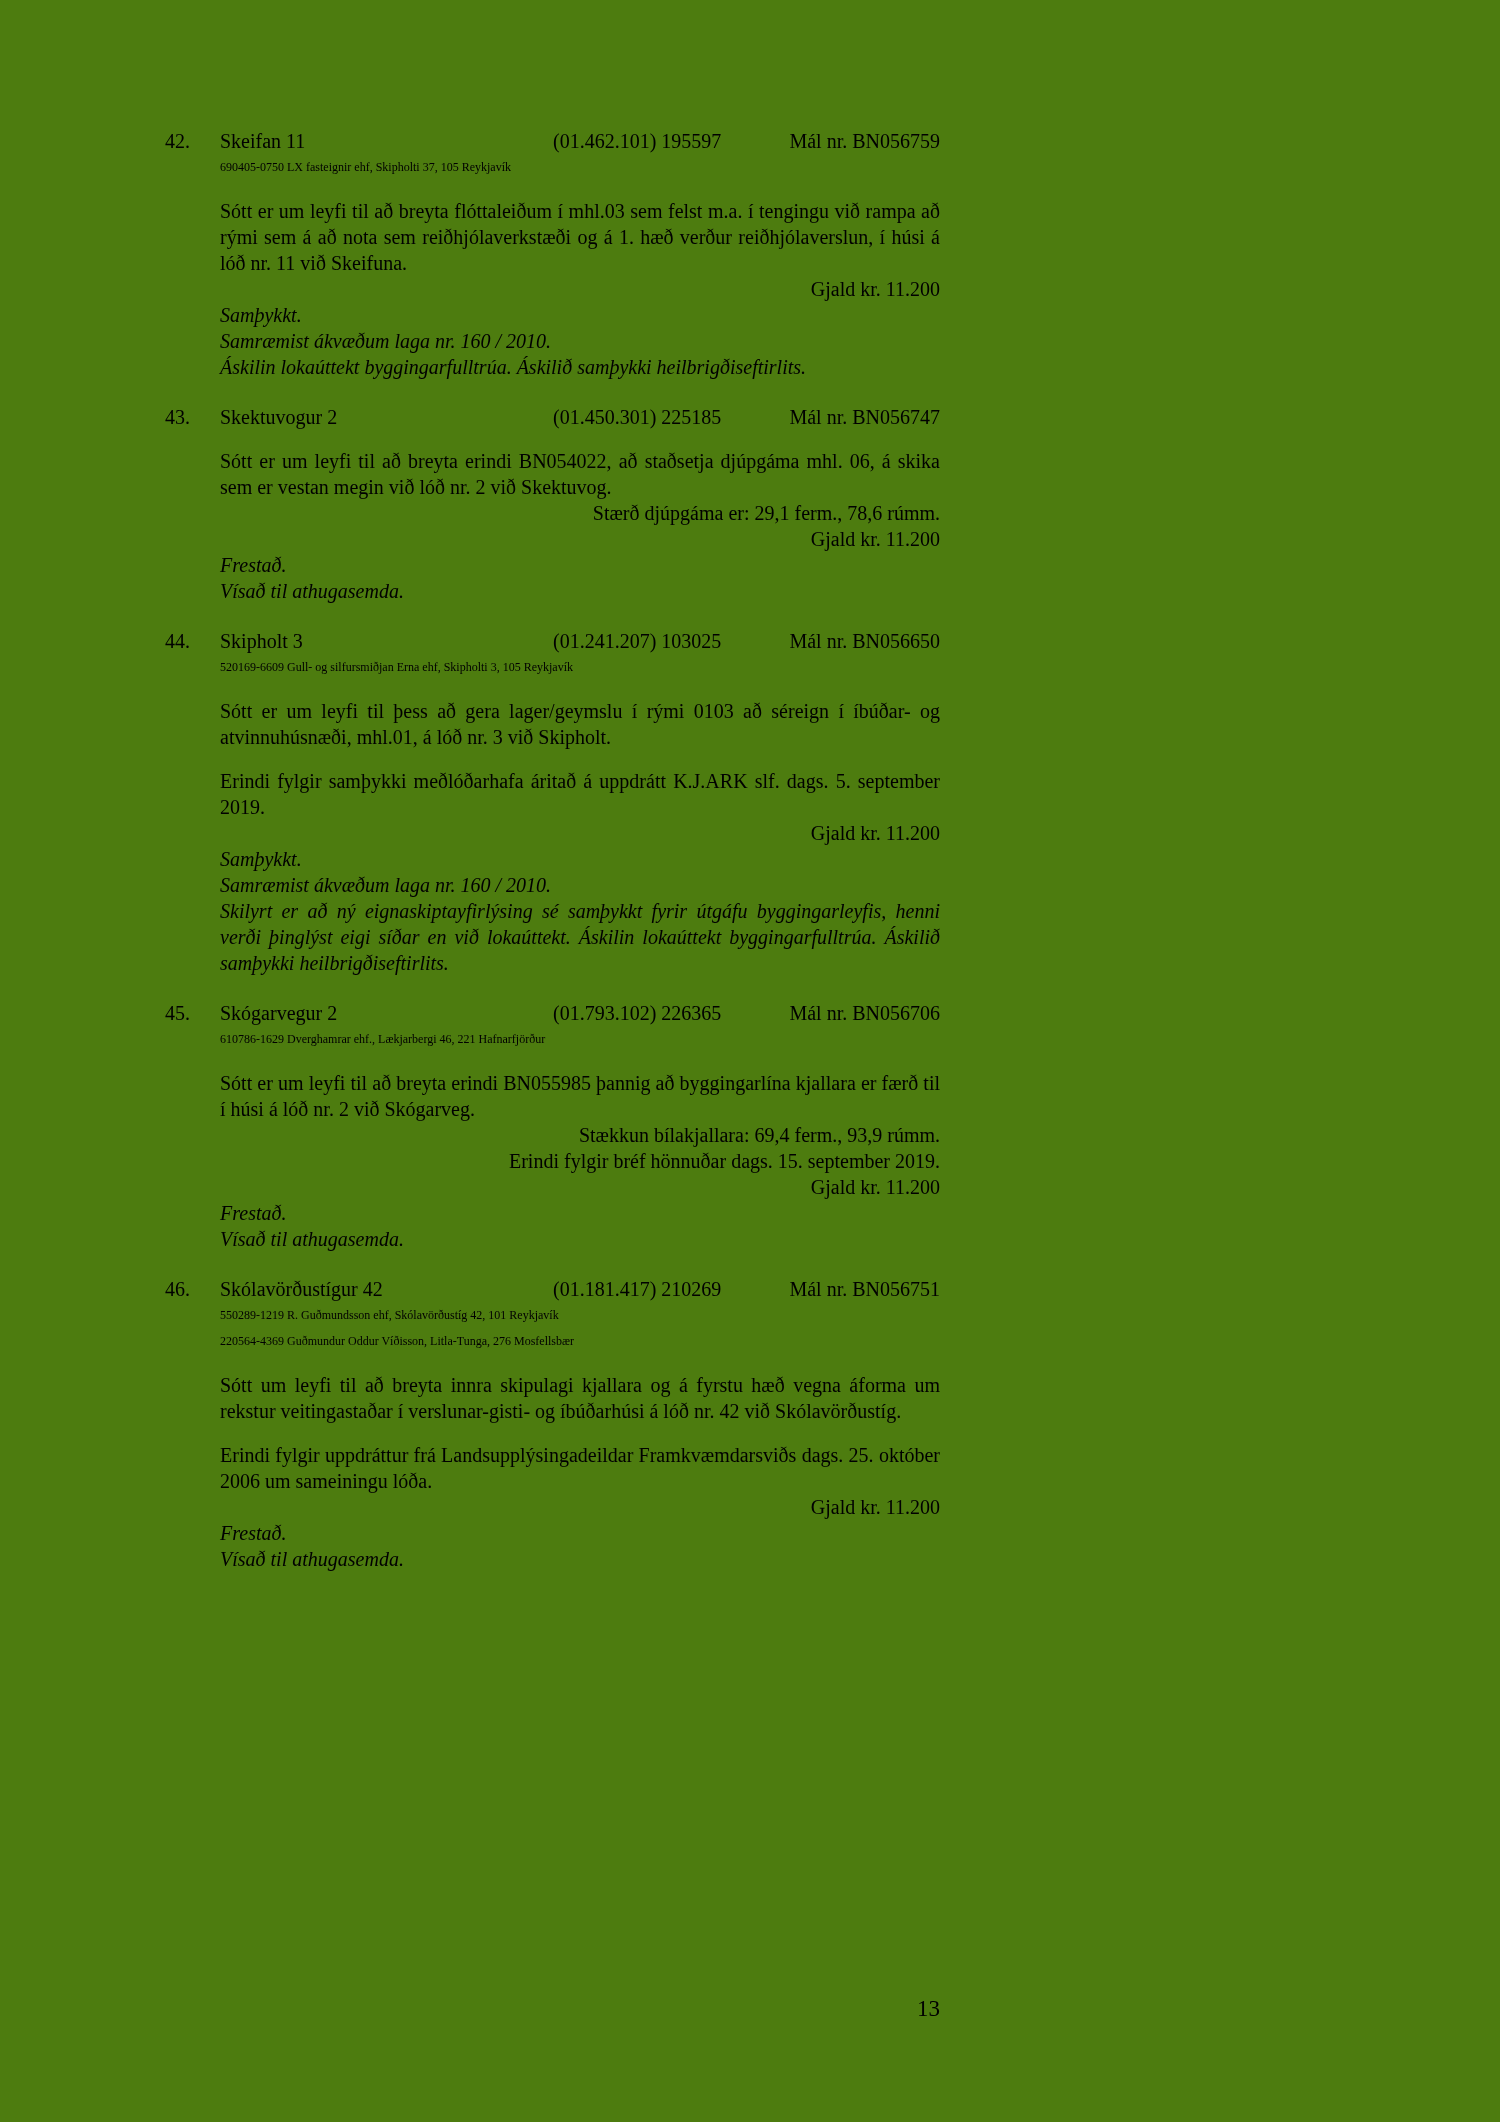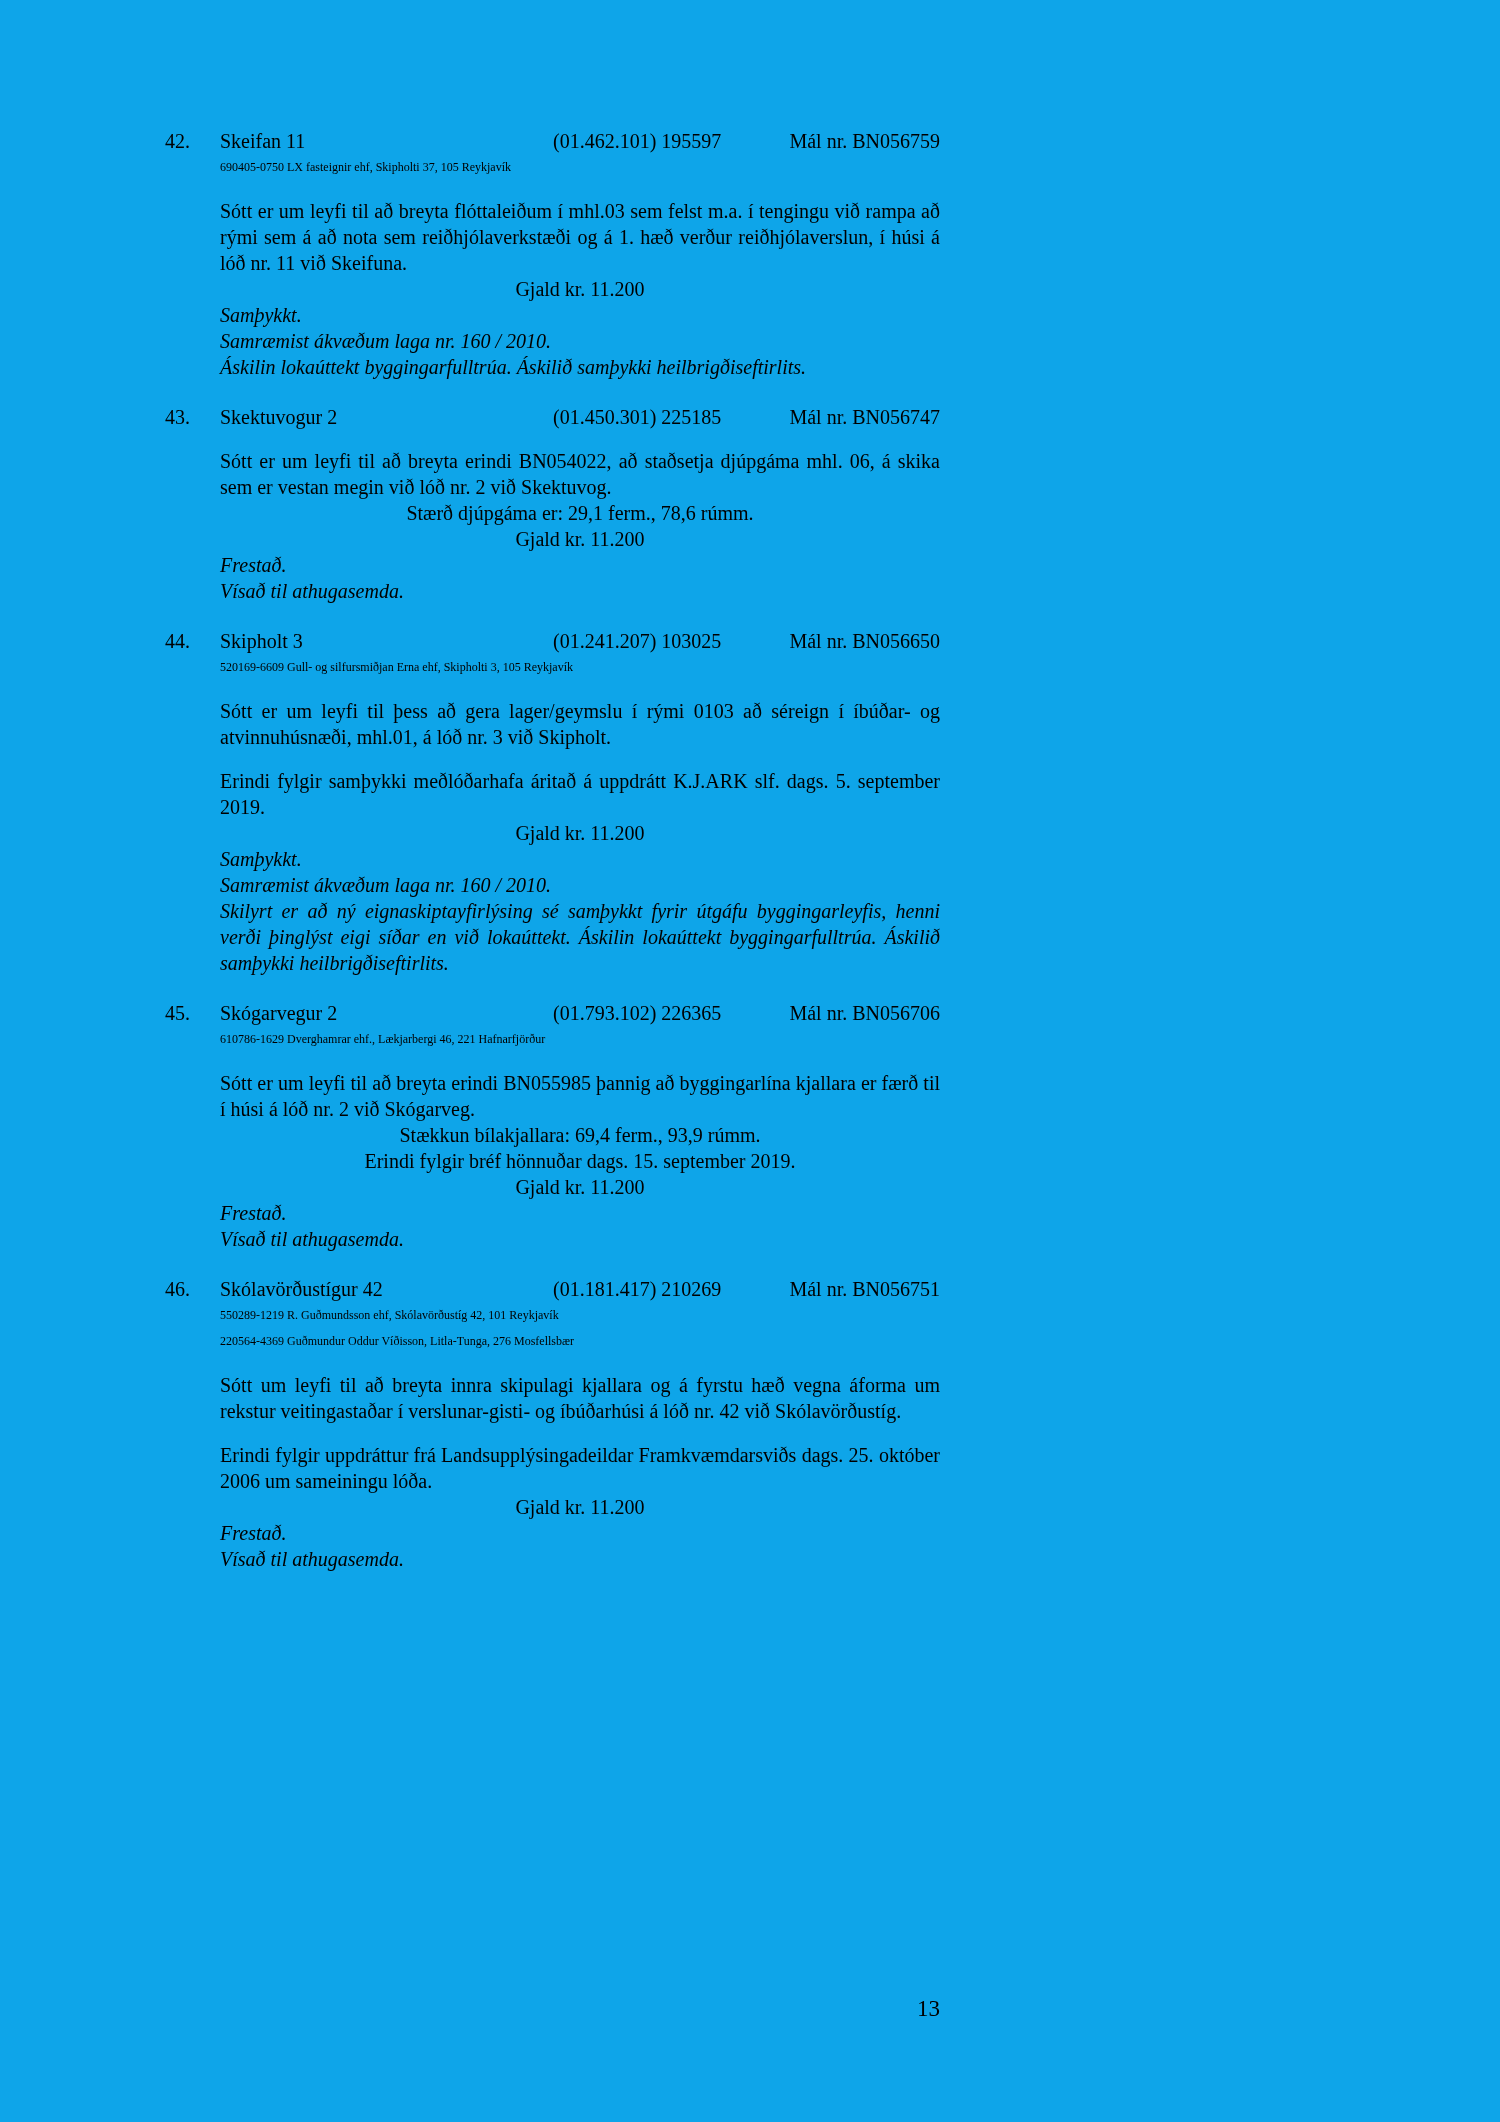--- a/index.html
+++ b/index.html
@@ -1,21 +1,21 @@
 <!DOCTYPE html>
 <html><head>
 <meta charset="utf-8">
 <style>
   * { margin: 0; padding: 0; box-sizing: border-box; }
   html, body { background: #ffffff; }
   .page {
     position: relative;
     width: 1500px;
     height: 2122px;
-    background: #0ea5e9;
+    background: #4d7c0f;
     color: #000000;
     font-family: "Liberation Serif", "DejaVu Serif", serif;
     overflow: hidden;
   }
   .content {
     position: absolute;
     left: 165px;
     top: 128px;
     width: 775px;
   }
@@ -43,21 +43,21 @@
     position: absolute;
     right: 0;
     top: 0;
     font-weight: normal;
   }
   .party {
     font-size: 12px;
     line-height: 26px;
   }
   .para { text-align: justify; margin-top: 18px; }
-  .line { text-align: center; }
+  .line { text-align: right; }
   .verdict { font-style: italic; text-align: justify; }
   .page-number {
     position: absolute;
     left: 165px;
     top: 1996px;
     width: 775px;
     text-align: right;
     font-size: 23px;
     line-height: 26px;
   }

